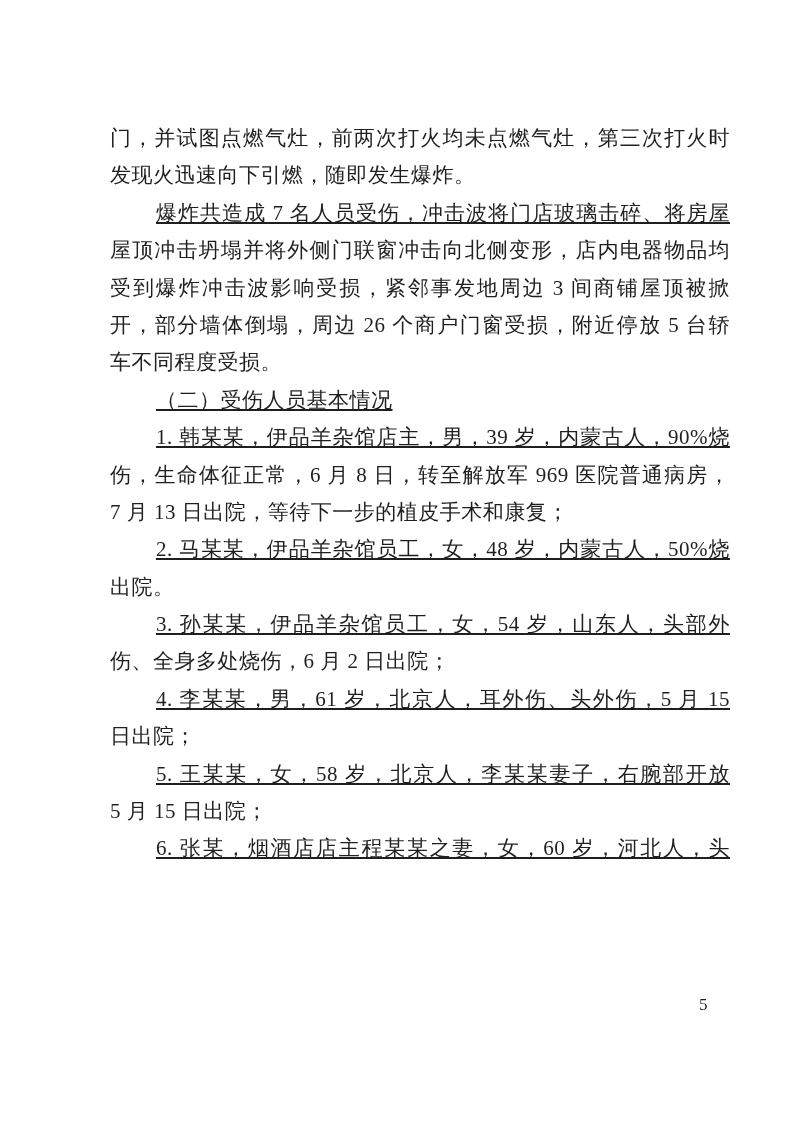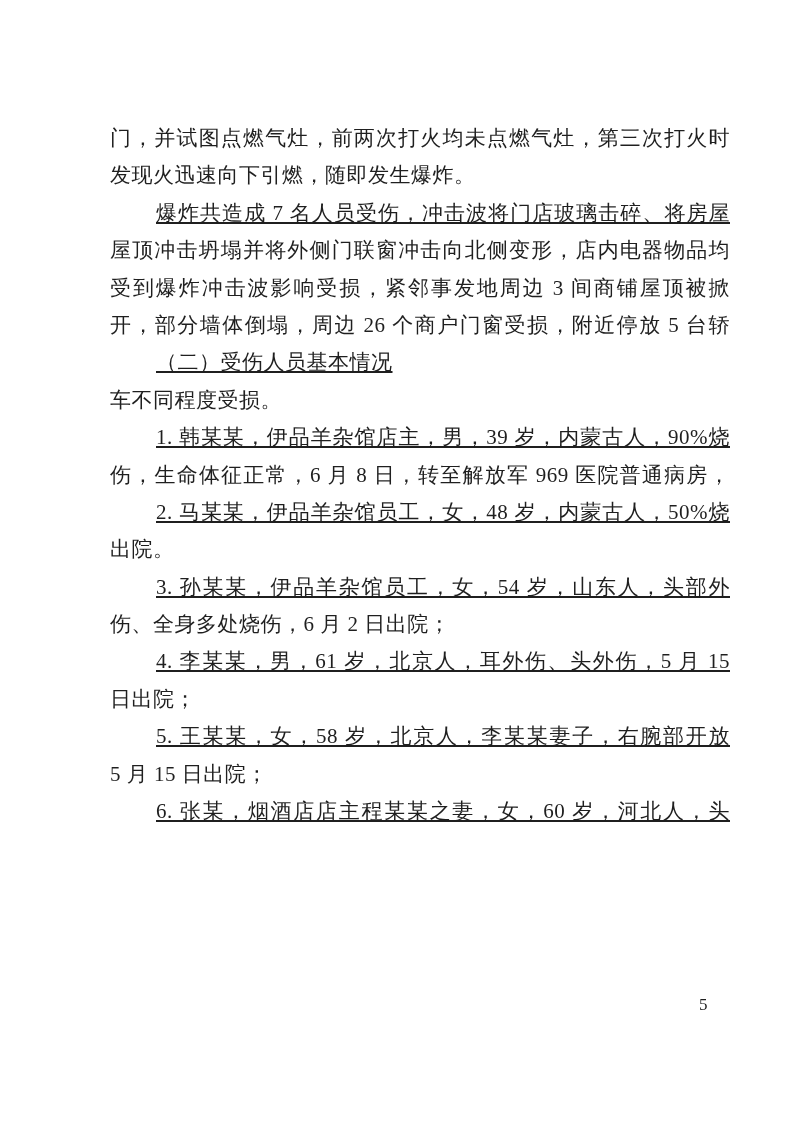--- a/index.html
+++ b/index.html
@@ -56,24 +56,25 @@
 <body>
 
 <div class="page">
   <div class="content" id="content">
       <div class="line">门，并试图点燃气灶，前两次打火均未点燃气灶，第三次打火时</div>
       <div class="line no-fill">发现火迅速向下引燃，随即发生爆炸。</div>
       <div class="line indent">爆炸共造成 7 名人员受伤，冲击波将门店玻璃击碎、将房屋</div>
       <div class="line">屋顶冲击坍塌并将外侧门联窗冲击向北侧变形，店内电器物品均</div>
       <div class="line">受到爆炸冲击波影响受损，紧邻事发地周边 3 间商铺屋顶被掀</div>
       <div class="line">开，部分墙体倒塌，周边 26 个商户门窗受损，附近停放 5 台轿</div>
+      <div class="line no-fill">车不同程度受损。</div>
       <div class="line indent no-fill">（二）受伤人员基本情况</div>
-      <div class="line no-fill">车不同程度受损。</div>
       <div class="line indent">1. 韩某某，伊品羊杂馆店主，男，39 岁，内蒙古人，90%烧</div>
       <div class="line">伤，生命体征正常，6 月 8 日，转至解放军 969 医院普通病房，</div>
+      <div class="line no-fill">7 月 13 日出院，等待下一步的植皮手术和康复；</div>
       <div class="line indent">2. 马某某，伊品羊杂馆员工，女，48 岁，内蒙古人，50%烧</div>
       <div class="line no-fill">出院。</div>
       <div class="line indent">3. 孙某某，伊品羊杂馆员工，女，54 岁，山东人，头部外</div>
       <div class="line no-fill">伤、全身多处烧伤，6 月 2 日出院；</div>
       <div class="line indent">4. 李某某，男，61 岁，北京人，耳外伤、头外伤，5 月 15</div>
       <div class="line no-fill">日出院；</div>
       <div class="line indent">5. 王某某，女，58 岁，北京人，李某某妻子，右腕部开放</div>
       <div class="line no-fill">5 月 15 日出院；</div>
       <div class="line indent">6. 张某，烟酒店店主程某某之妻，女，60 岁，河北人，头</div>
     </div>

